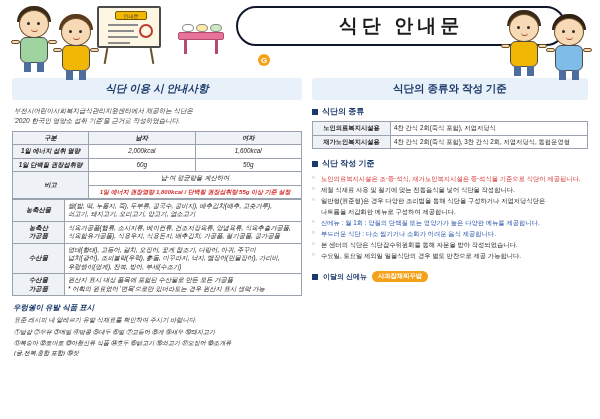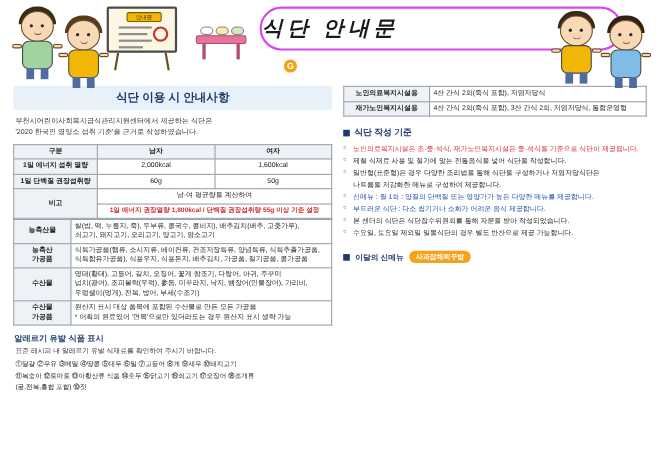--- a/index.html
+++ b/index.html
@@ -19,24 +19,24 @@
   
   .header {
     position: relative;
     height: 78px;
     width: 100%;
   }
   .title-box {
     position: absolute;
     left: 236px; top: 6px;
     width: 330px; height: 40px;
-    border: 2px solid #d946ef;
+    border: 2px solid #0f172a;
     border-radius: 20px;
     background: #fff;
-    display: flex; align-items: center;  font-style: italic;
+    display: flex; align-items: center; justify-content: center;
   }
   .title-box .title-text {
     font-size: 19px;
     font-weight: bold;
     letter-spacing: 4px;
     color: #1a1a1a;
   }
   .org-line {
     position: absolute;
     left: 258px; top: 54px;
@@ -167,21 +167,21 @@
   .kid-4 { left: 545px; top: 12px; }
   .kid-4 .body { background: #7fbde8; }
   .kid-4 .hair { background: #2e2013; }
 
   
   .columns {
     display: flex;
     gap: 10px;
     padding: 0 12px;
   }
-  .col-left { width: 290px; }
+  .col-left { width: 290px; font-style: italic; }
   .col-right { width: 276px; }
 
   .section-title {
     text-align: center;
     font-size: 10.5px;
     font-weight: bold;
     color: #1b3a6b;
     background: #e8f0fa;
     border-radius: 3px;
     padding: 4px 0;
@@ -411,29 +411,34 @@
         </tr>
         <tr>
           <td class="lbl-cell" style="white-space:pre-line;">수산물
 가공품</td>
           <td class="left-align" style="white-space:pre-line;">원산지 표시 대상 품목에 포함된 수산물로 만든 모든 가공품
 * 어획의 원료였어 '면목'으로만 있더라도는 경우 원산지 표시 생략 가능</td>
         </tr>
       </tbody>
         </table>
 
-      <div class="allergy-title">알레르기 유발 식품 표시</div>
+      <div class="allergy-title">우렁쉥이 유발 식품 표시</div>
       <div class="allergy-desc">표준 레시피 내 알레르기 유발 식재료를 확인하여 주시기 바랍니다.</div>
       <div class="allergy-list" style="white-space:pre-line;">①달걀 ②우유 ③메밀 ④땅콩 ⑤대두 ⑥밀 ⑦고등어 ⑧게 ⑨새우 ⑩돼지고기
 ⑪복숭아 ⑫토마토 ⑬아황산류 식품 ⑭호두 ⑮닭고기 ⑯쇠고기 ⑰오징어 ⑱조개류
 (굴,전복,홍합 포함) ⑲잣</div>
     </div>
 
     <div class="col-right">
-
+      <div class="section-title right">식단의 종류와 작성 기준</div>
+
+      <div class="bullet-title">
+        <span class="sq"></span>
+        <span>식단의 종류</span>
+      </div>
 
       <table>
         <tbody>
             <tr>
           <td class="lbl-cell" style="width:78px;">노인의료복지시설용</td>
           <td class="left-align">4찬 간식 2회(죽식 포함), 저염저당식</td>
         </tr>
         <tr>
           <td class="lbl-cell">재가노인복지시설용</td>
           <td class="left-align">4찬 간식 2회(죽식 포함), 3찬 간식 2회, 저염저당식, 통합운영형</td>

